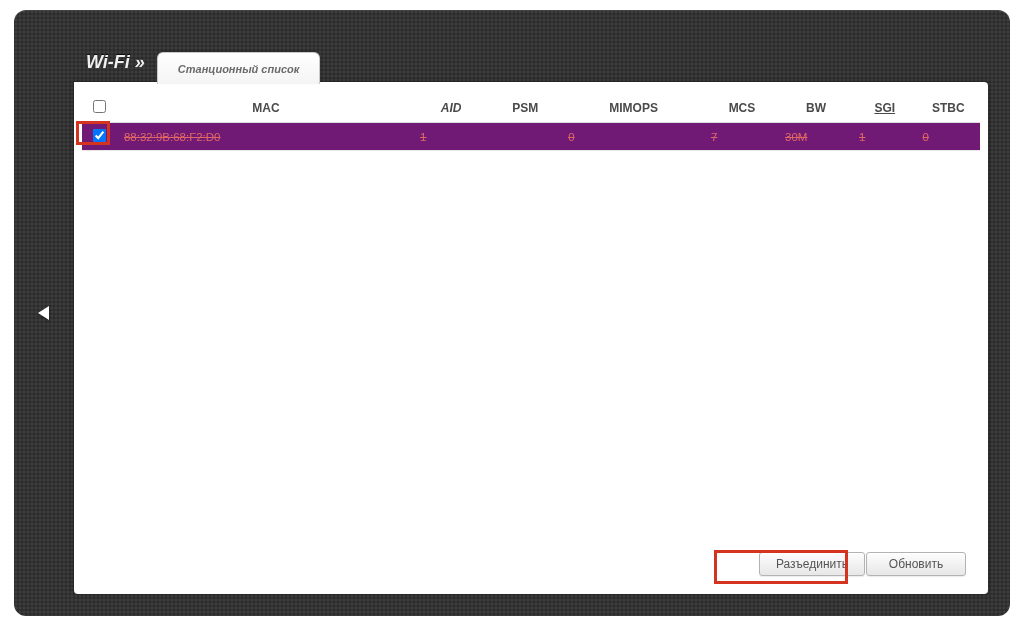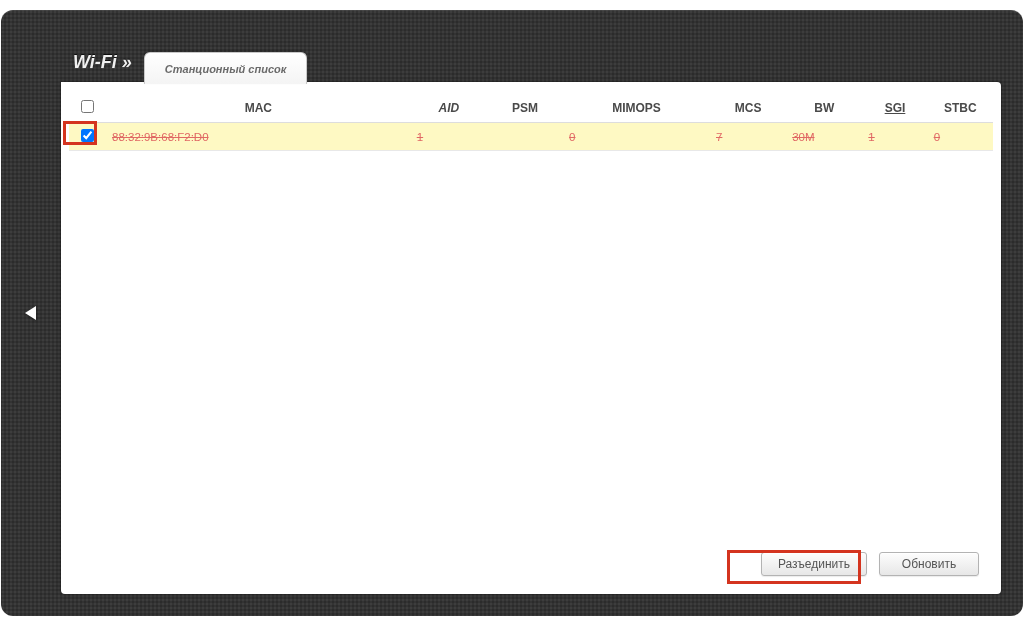--- a/index.html
+++ b/index.html
@@ -12,21 +12,21 @@
       font-family: Arial, sans-serif;
       background: #ffffff;
       width: 1024px;
       height: 626px;
       overflow: hidden;
     }
     
     .outer-container {
       width: 100%;
       height: 100%;
-      padding: 10px 1px;
+      padding: 10px 14px;
       border-radius: 23px;
     }
     
     .panel {
       width: 100%;
       height: 100%;
       background: #333333;
       background-image: 
         radial-gradient(circle, rgba(255,255,255,0.05) 1px, transparent 1px),
         radial-gradient(circle, rgba(0,0,0,0.15) 1px, transparent 1px);
@@ -106,21 +106,21 @@
     
     td {
       padding: 6px 6px;
       color: #e06864;
       font-size: 11.5px;
       text-decoration: line-through;
       border-bottom: 1px solid #e8e8e8;
     }
     
     tbody tr {
-      background: #fef9c3;
+      background: #701a75;
     }
     
     td.chk, th.chk {
       width: 34px;
       text-align: center;
       text-decoration: none;
     }
     
     .highlight-checkbox {
       position: absolute;
@@ -129,21 +129,21 @@
       height: 24px;
       top: 39px;
       left: 2px;
       z-index: 5;
     }
     
     .buttons {
       margin-top: auto;
       display: flex;
       justify-content: flex-end;
-      gap: 12px;
+      gap: 1px;
       padding: 6px 14px 6px 0;
     }
     
     .btn {
       min-width: 100px;
       padding: 4px 16px;
       font-size: 12px;
       color: #555;
       background: linear-gradient(to bottom, #fdfdfd, #e7e7e7);
       border: 1px solid #b3b3b3;

